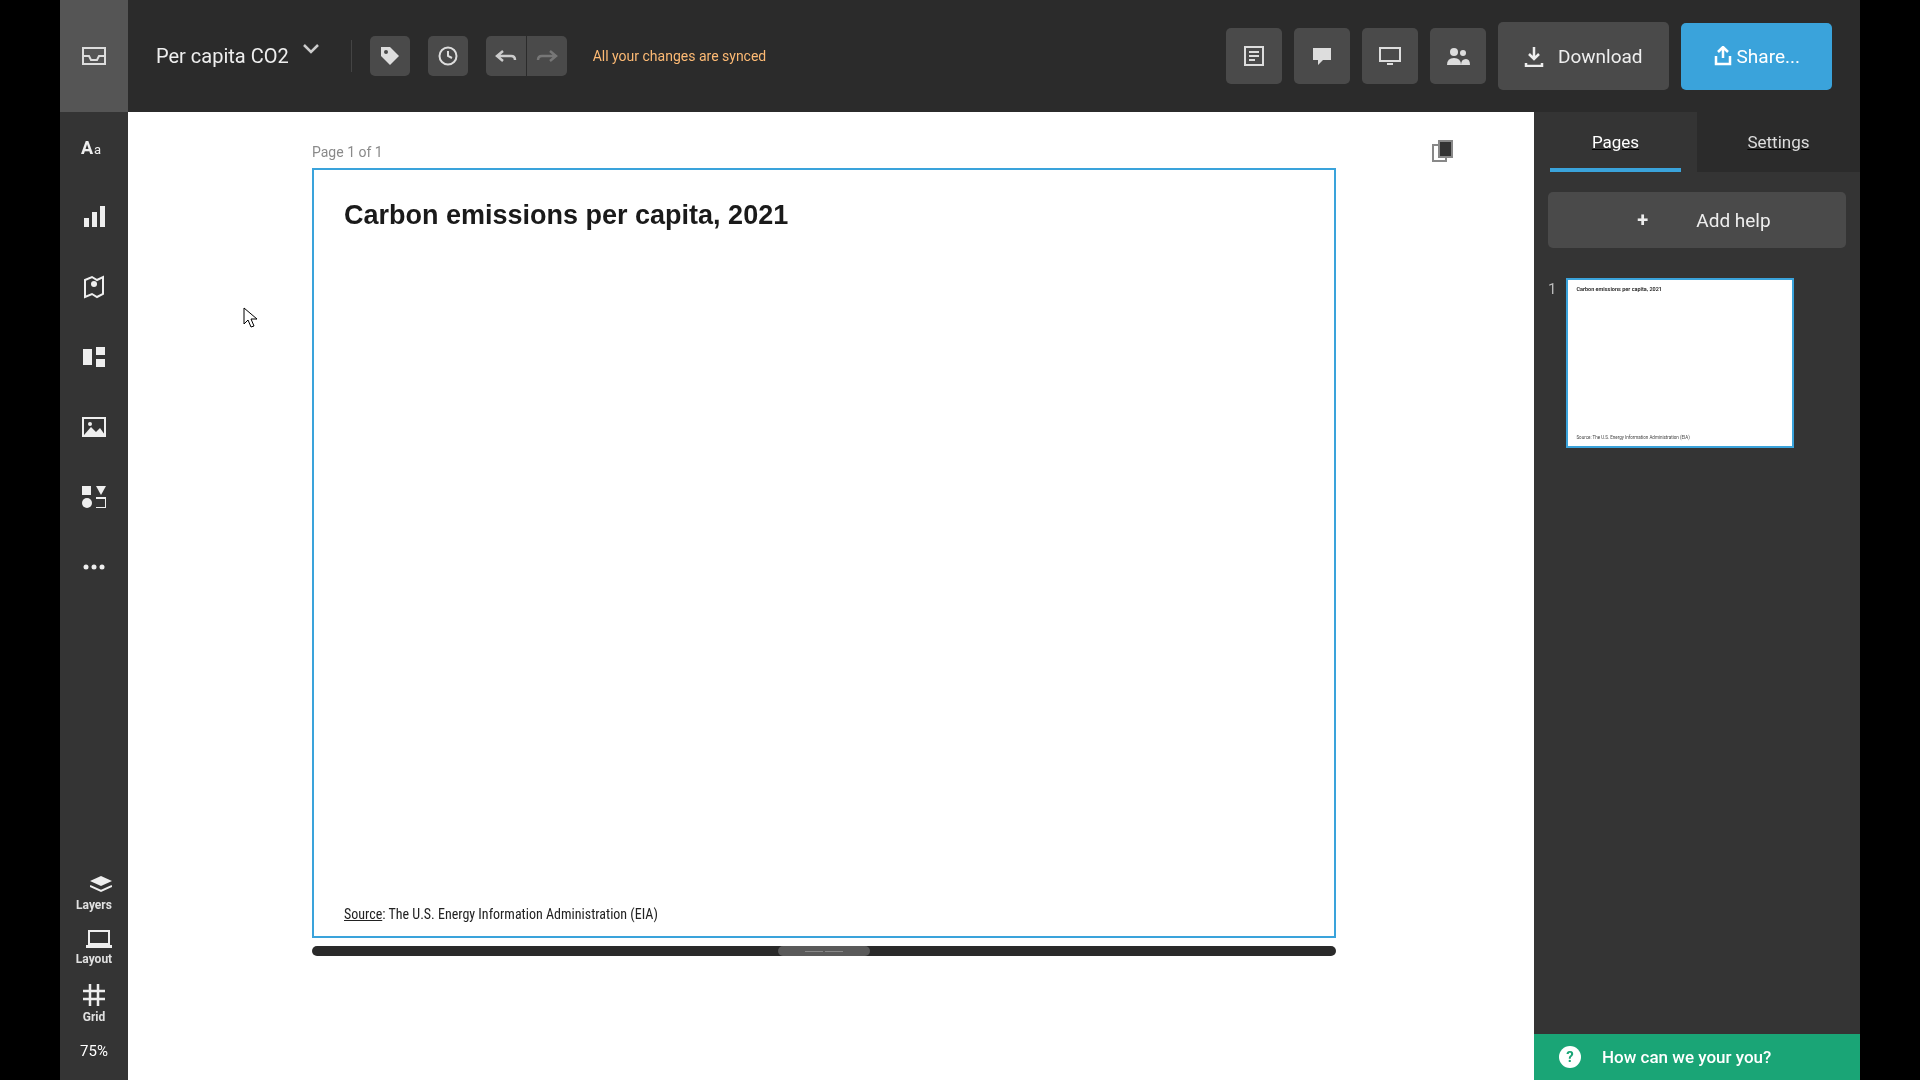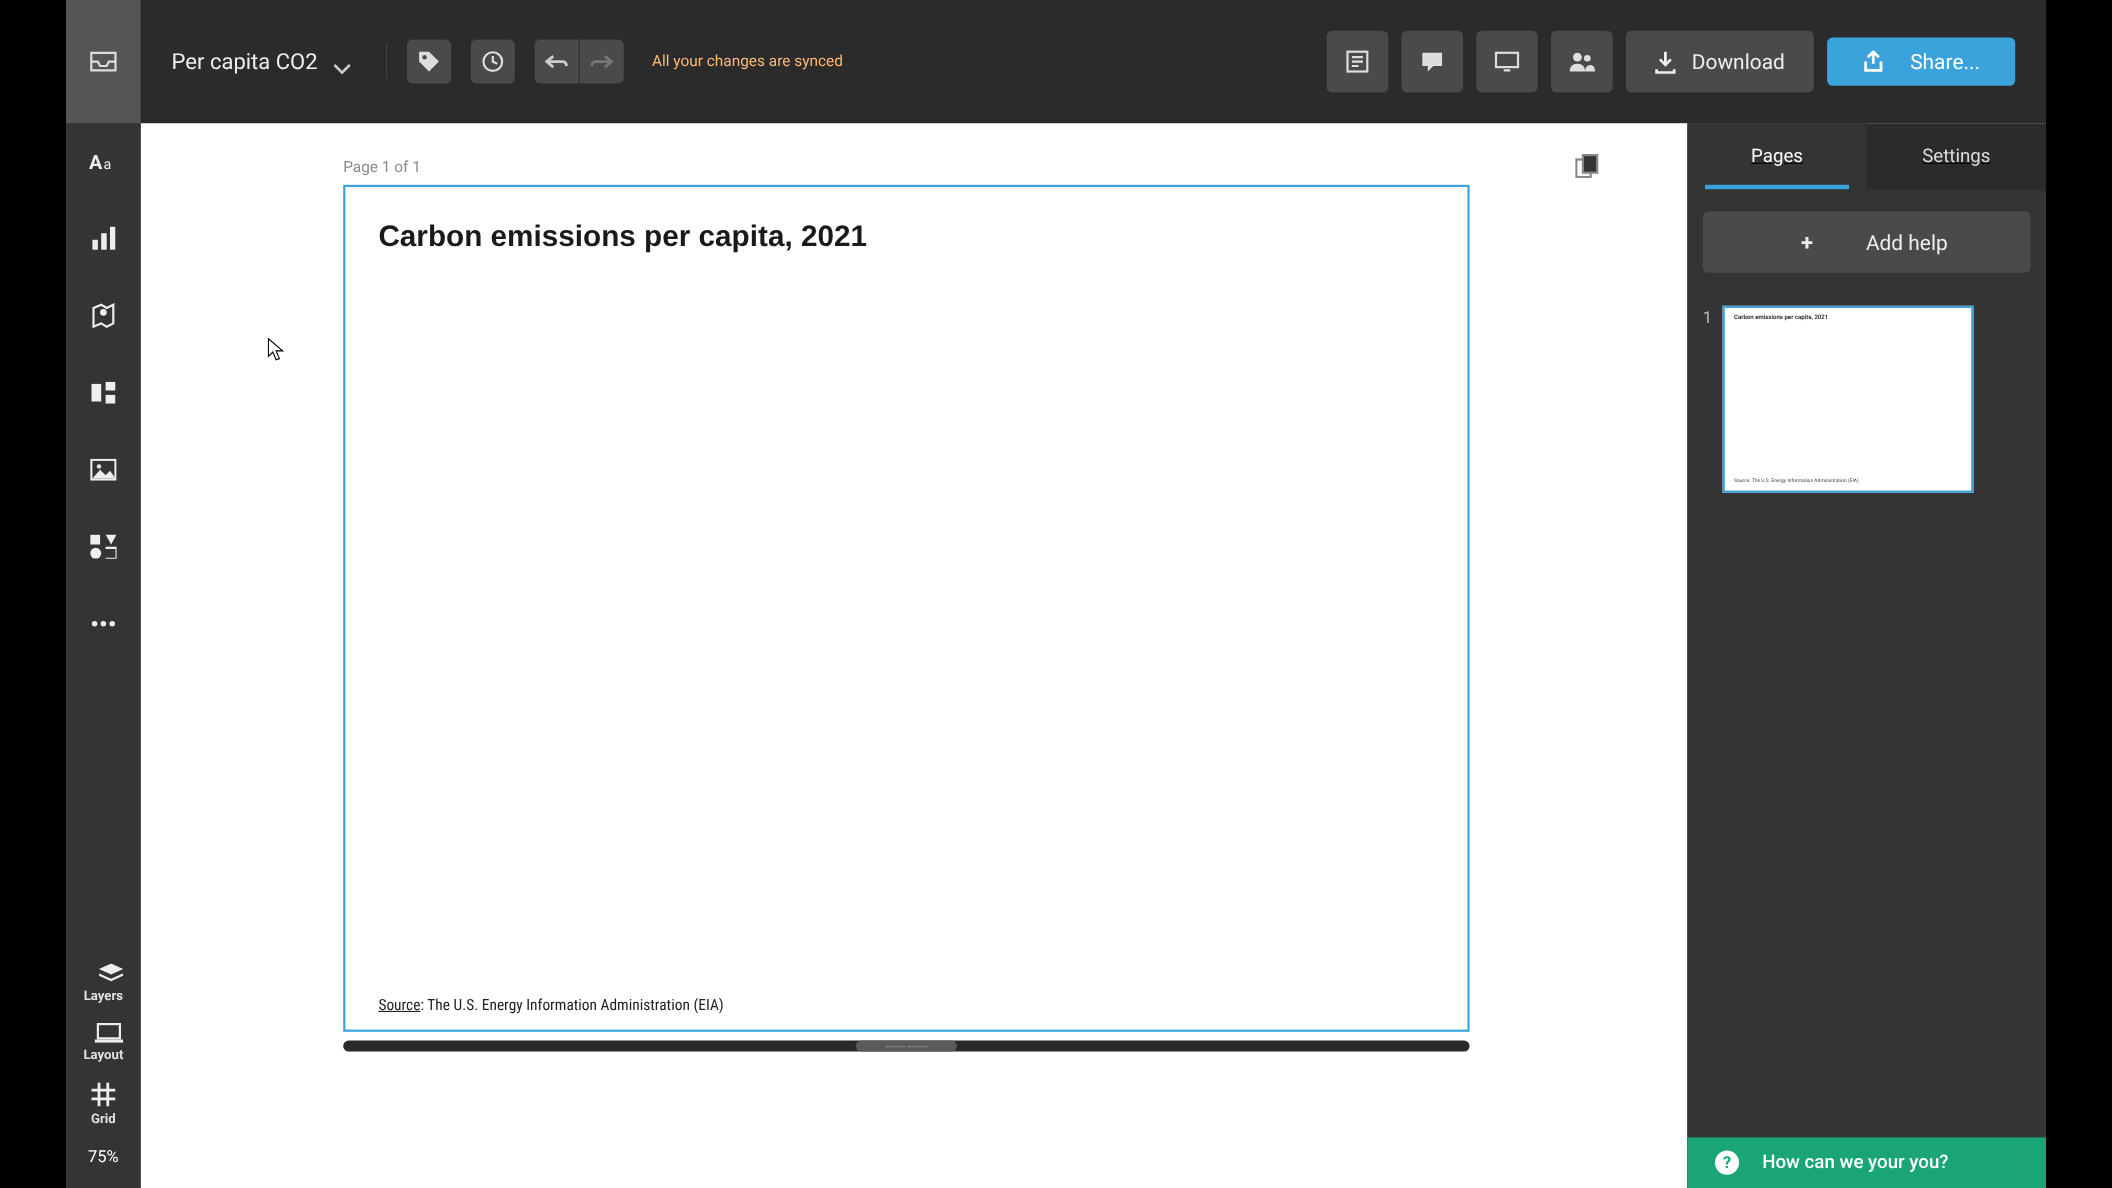--- a/index.html
+++ b/index.html
@@ -71,21 +71,21 @@
   background: #2b2b2b;
   display: flex;
   align-items: center;
   padding: 0 28px;
   gap: 18px;
 }
 .project-name {
   font-size: 20px;
   color: #eee;
   display: flex;
-  align-items: flex-end;
+  align-items: flex-start;
   gap: 14px;
   padding-right: 14px;
   cursor: pointer;
 }
 .icon-btn {
   width: 40px; height: 40px;
   background: #4a4a4a;
   border-radius: 5px;
   display: flex;
   align-items: center;
@@ -114,38 +114,38 @@
   width: 56px; height: 56px;
   background: #4a4a4a;
   border-radius: 5px;
   display: flex;
   align-items: center;
   justify-content: center;
   cursor: pointer;
   color: #ddd;
 }
 .download-btn {
-  height: 56px;
+  height: 68px;
   background: #4a4a4a;
   border-radius: 5px;
   display: flex;
   align-items: center;
   gap: 14px;
   padding: 0 26px;
   cursor: pointer;
   color: #eee;
   font-size: 19px;
 }
 .share-btn {
-  height: 44px;
+  height: 67px;
   background: #3aa3db;
   border-radius: 5px;
   display: flex;
   align-items: center;
-  gap: 24px;
+  gap: 4px;
   padding: 0 32px;
   cursor: pointer;
   color: #fff;
   font-size: 19px;
 }
 
 
 .main {
   position: absolute;
   left: 128px; top: 112px;

